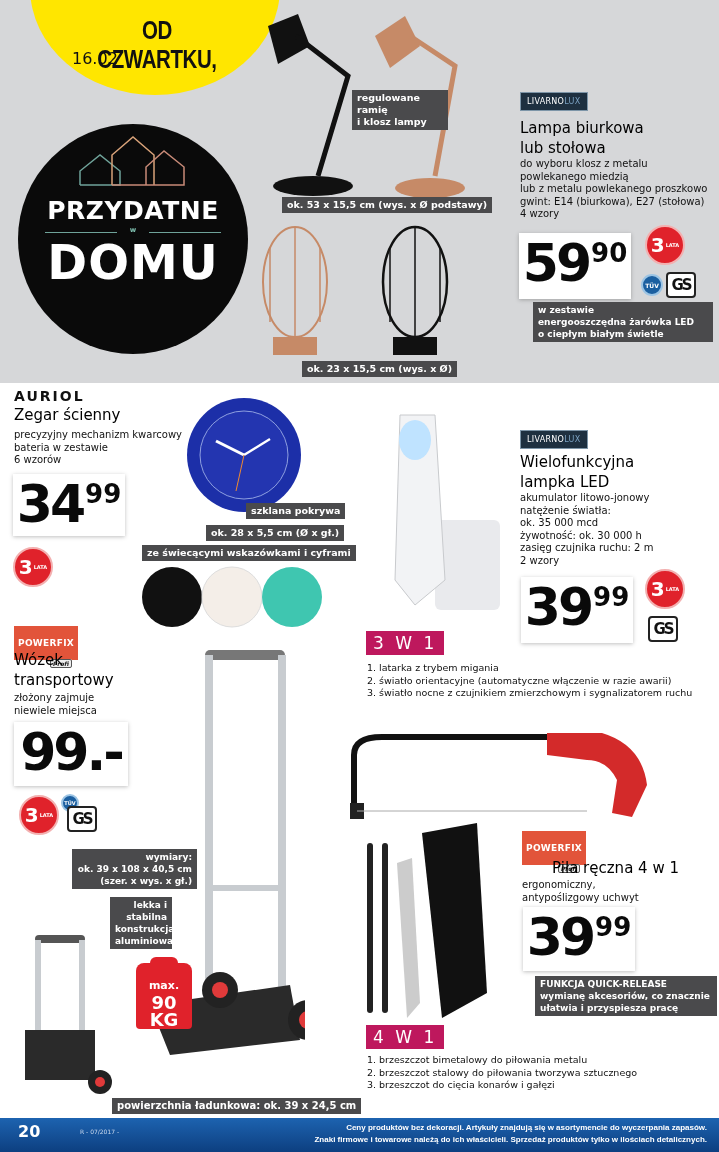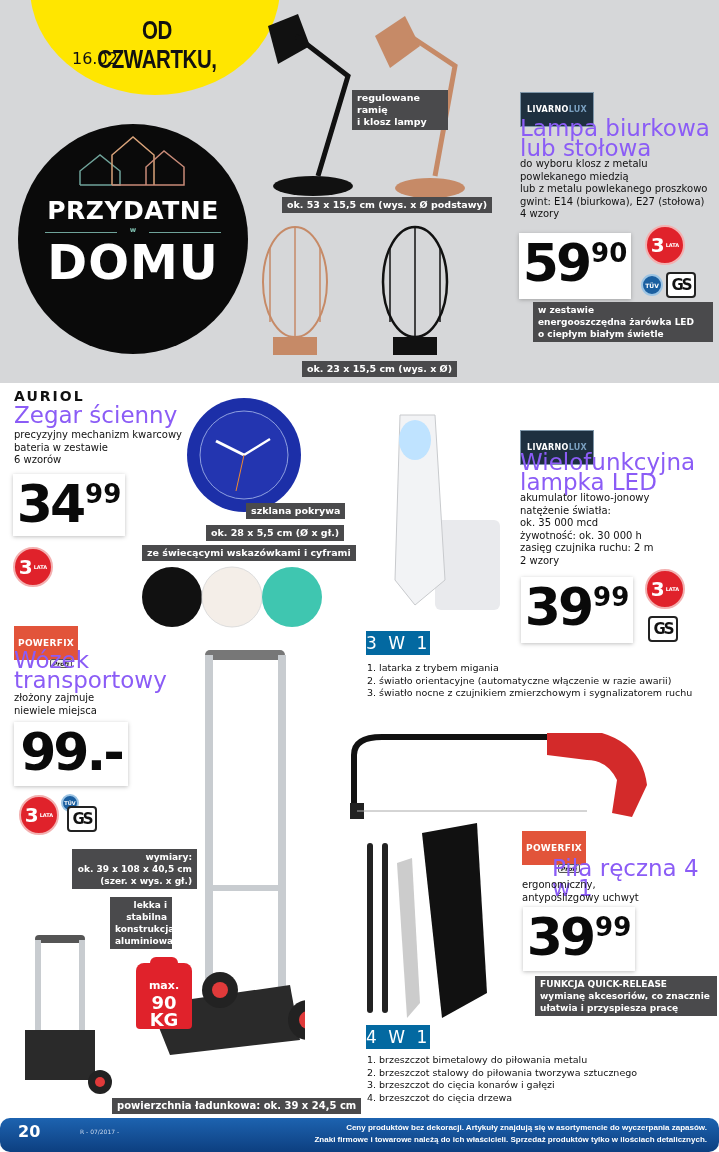--- a/index.html
+++ b/index.html
@@ -9,37 +9,37 @@
   .yellow-circle { left: 30px; top: -120px; width: 250px; height: 215px; border-radius: 50%; background: #ffe600; }
   .od-title { left: 72px; top: 16px; width: 170px; text-align: center; font-family: "Liberation Sans", sans-serif; font-weight: bold; font-size: 25px; letter-spacing: -0.5px; transform: scaleX(0.82); transform-origin: center; }
   .od-date { left: 72px; top: 49px; width: 170px; text-align: left; font-size: 16px; }
   .black-circle { left: 18px; top: 124px; width: 230px; height: 230px; border-radius: 50%; background: #0a0a0a; }
   .przydatne { left: 18px; top: 196px; width: 230px; text-align: center; color: #fff; font-family: "DejaVu Sans", sans-serif; font-weight: bold; font-size: 25px; letter-spacing: 0.5px; }
   .w-line { left: 45px; top: 228px; width: 176px; height: 10px; }
   .w-line .ln { position: absolute; top: 4px; height: 1px; background: #6fa39a; width: 72px; }
   .w-line .w { position: absolute; left: 82px; top: -2px; width: 12px; text-align: center; color: #7fc0b0; font-size: 7px; font-weight: bold; }
   .domu { left: 18px; top: 234px; width: 230px; text-align: center; color: #fff; font-family: "DejaVu Sans", sans-serif; font-weight: bold; font-size: 48px; letter-spacing: 1px; }
   .dark-label { background: #4a4a4c; color: #fff; font-family: "DejaVu Sans", sans-serif; font-weight: bold; font-size: 9.5px; line-height: 12px; padding: 2px 5px; margin-left: 14px; }
-  .brand-lux { background: #1e3040; color: #fff; font-weight: bold; font-size: 8px; padding: 12px 6px; letter-spacing: 0.3px; border: 1px solid #7d95a8; }
+  .brand-lux { background: #1e3040; color: #fff; font-weight: normal; font-size: 8px; padding: 4px 6px; letter-spacing: 0.3px; border: 1px solid #7d95a8; }
   .brand-lux .lux { color: #7aa0c0; }
-  .title { font-family: "DejaVu Sans", sans-serif; font-size: 23px; line-height: 20px; color: #8b5cf6; }
+  .title { font-family: "DejaVu Sans", sans-serif; font-size: 15px; line-height: 20px; color: #000000; }
   .desc { font-family: "DejaVu Sans", sans-serif; font-size: 10px; line-height: 12.5px; color: #111; }
   .price-box { background: #fff; box-shadow: 0 1px 4px rgba(0,0,0,0.25); display: flex; align-items: flex-start; justify-content: center; font-family: "DejaVu Sans", sans-serif; font-weight: bold; color: #0a0a0a; }
   .price-box .main { font-size: 52px; line-height: 60px; letter-spacing: -3px; }
   .price-box .cents { font-size: 26px; line-height: 32px; margin-left: 2px; margin-top: 4px; }
   .warranty { width: 40px; height: 40px; border-radius: 50%; background: #e0222b; color: #fff; display: flex; align-items: center; justify-content: center; border: 2px solid #f3b0b0; }
   .warranty .n { font-size: 20px; font-weight: bold; line-height: 20px; }
   .warranty .l { font-size: 5px; font-weight: bold; margin-left: 1px; }
   .gs { width: 30px; height: 26px; border: 2px solid #222; border-radius: 4px; background: #fff; color: #111; font-weight: bold; font-size: 15px; display: flex; align-items: center; justify-content: center; letter-spacing: -2px; }
   .tuv { width: 22px; height: 22px; border-radius: 50%; background: #1b5fa0; color: #fff; font-size: 6px; font-weight: bold; display: flex; align-items: center; justify-content: center; border: 2px solid #9cc4e4; }
   .powerfix { background: #e2543a; color: #fff; font-weight: bold; font-size: 9px; padding: 12px 4px; letter-spacing: 0.3px; }
   .profi { font-size: 6px; font-style: italic; font-weight: bold; border: 1px solid #555; border-radius: 2px; padding: 0 2px; background: #eee; color: #222; }
-  .wn1 { background: #0369a1; color: #fff; font-family: "DejaVu Sans", sans-serif; font-size: 17px; padding: 2px 0; letter-spacing: 3px; }
+  .wn1 { background: #be185d; color: #fff; font-family: "DejaVu Sans", sans-serif; font-size: 17px; padding: 2px 7px; letter-spacing: 3px; }
   .list { font-family: "DejaVu Sans", sans-serif; font-size: 9.5px; line-height: 12.5px; color: #111; }
-  .footer { left: 0; top: 1118px; width: 719px; height: 34px; background: linear-gradient(180deg,#1d63b0 0%,#0d3f80 100%); border-radius: 10px; }
+  .footer { left: 0; top: 1118px; width: 719px; height: 34px; background: linear-gradient(180deg,#1d63b0 0%,#0d3f80 100%); }
   .footer .pnum { position: absolute; left: 18px; top: 4px; color: #fff; font-size: 16px; font-weight: bold; }
   .footer .code { position: absolute; left: 80px; top: 10px; color: #c9d9ee; font-size: 6px; }
   .footer .disc { position: absolute; right: 12px; top: 4px; color: #fff; font-size: 8px; font-weight: bold; text-align: right; line-height: 12px; font-family: "Liberation Sans", sans-serif; }
 </style>
 </head>
 <body>
 
 <div class="abs top-band"></div>
 
 <div class="abs yellow-circle"></div>
@@ -276,21 +276,20 @@
 <div class="abs dark-label" style="left:521px;top:976px;width:182px;font-size:9px">
   <div>FUNKCJA QUICK-RELEASE</div>
   <div>wymianę akcesoriów, co znacznie</div>
   <div>ułatwia i przyspiesza pracę</div>
 </div>
 <div class="abs wn1" style="left:366px;top:1025px">4 W 1</div>
 <div class="abs list" style="left:367px;top:1054px">
   <div>1. brzeszczot bimetalowy do piłowania metalu</div>
   <div>2. brzeszczot stalowy do piłowania tworzywa sztucznego</div>
   <div>3. brzeszczot do cięcia konarów i gałęzi</div>
-  <div>4. brzeszczot do cięcia drzewa</div>
 </div>
 
 <div class="abs footer">
   <div class="pnum">20</div>
   <div class="code">R - 07/2017 -</div>
   <div class="disc">
     <div>Ceny produktów bez dekoracji.  Artykuły znajdują się w asortymencie do wyczerpania zapasów.</div>
     <div>Znaki firmowe i towarowe należą do ich  właścicieli. Sprzedaż produktów tylko w ilościach detalicznych.</div>
   </div>
 </div>

